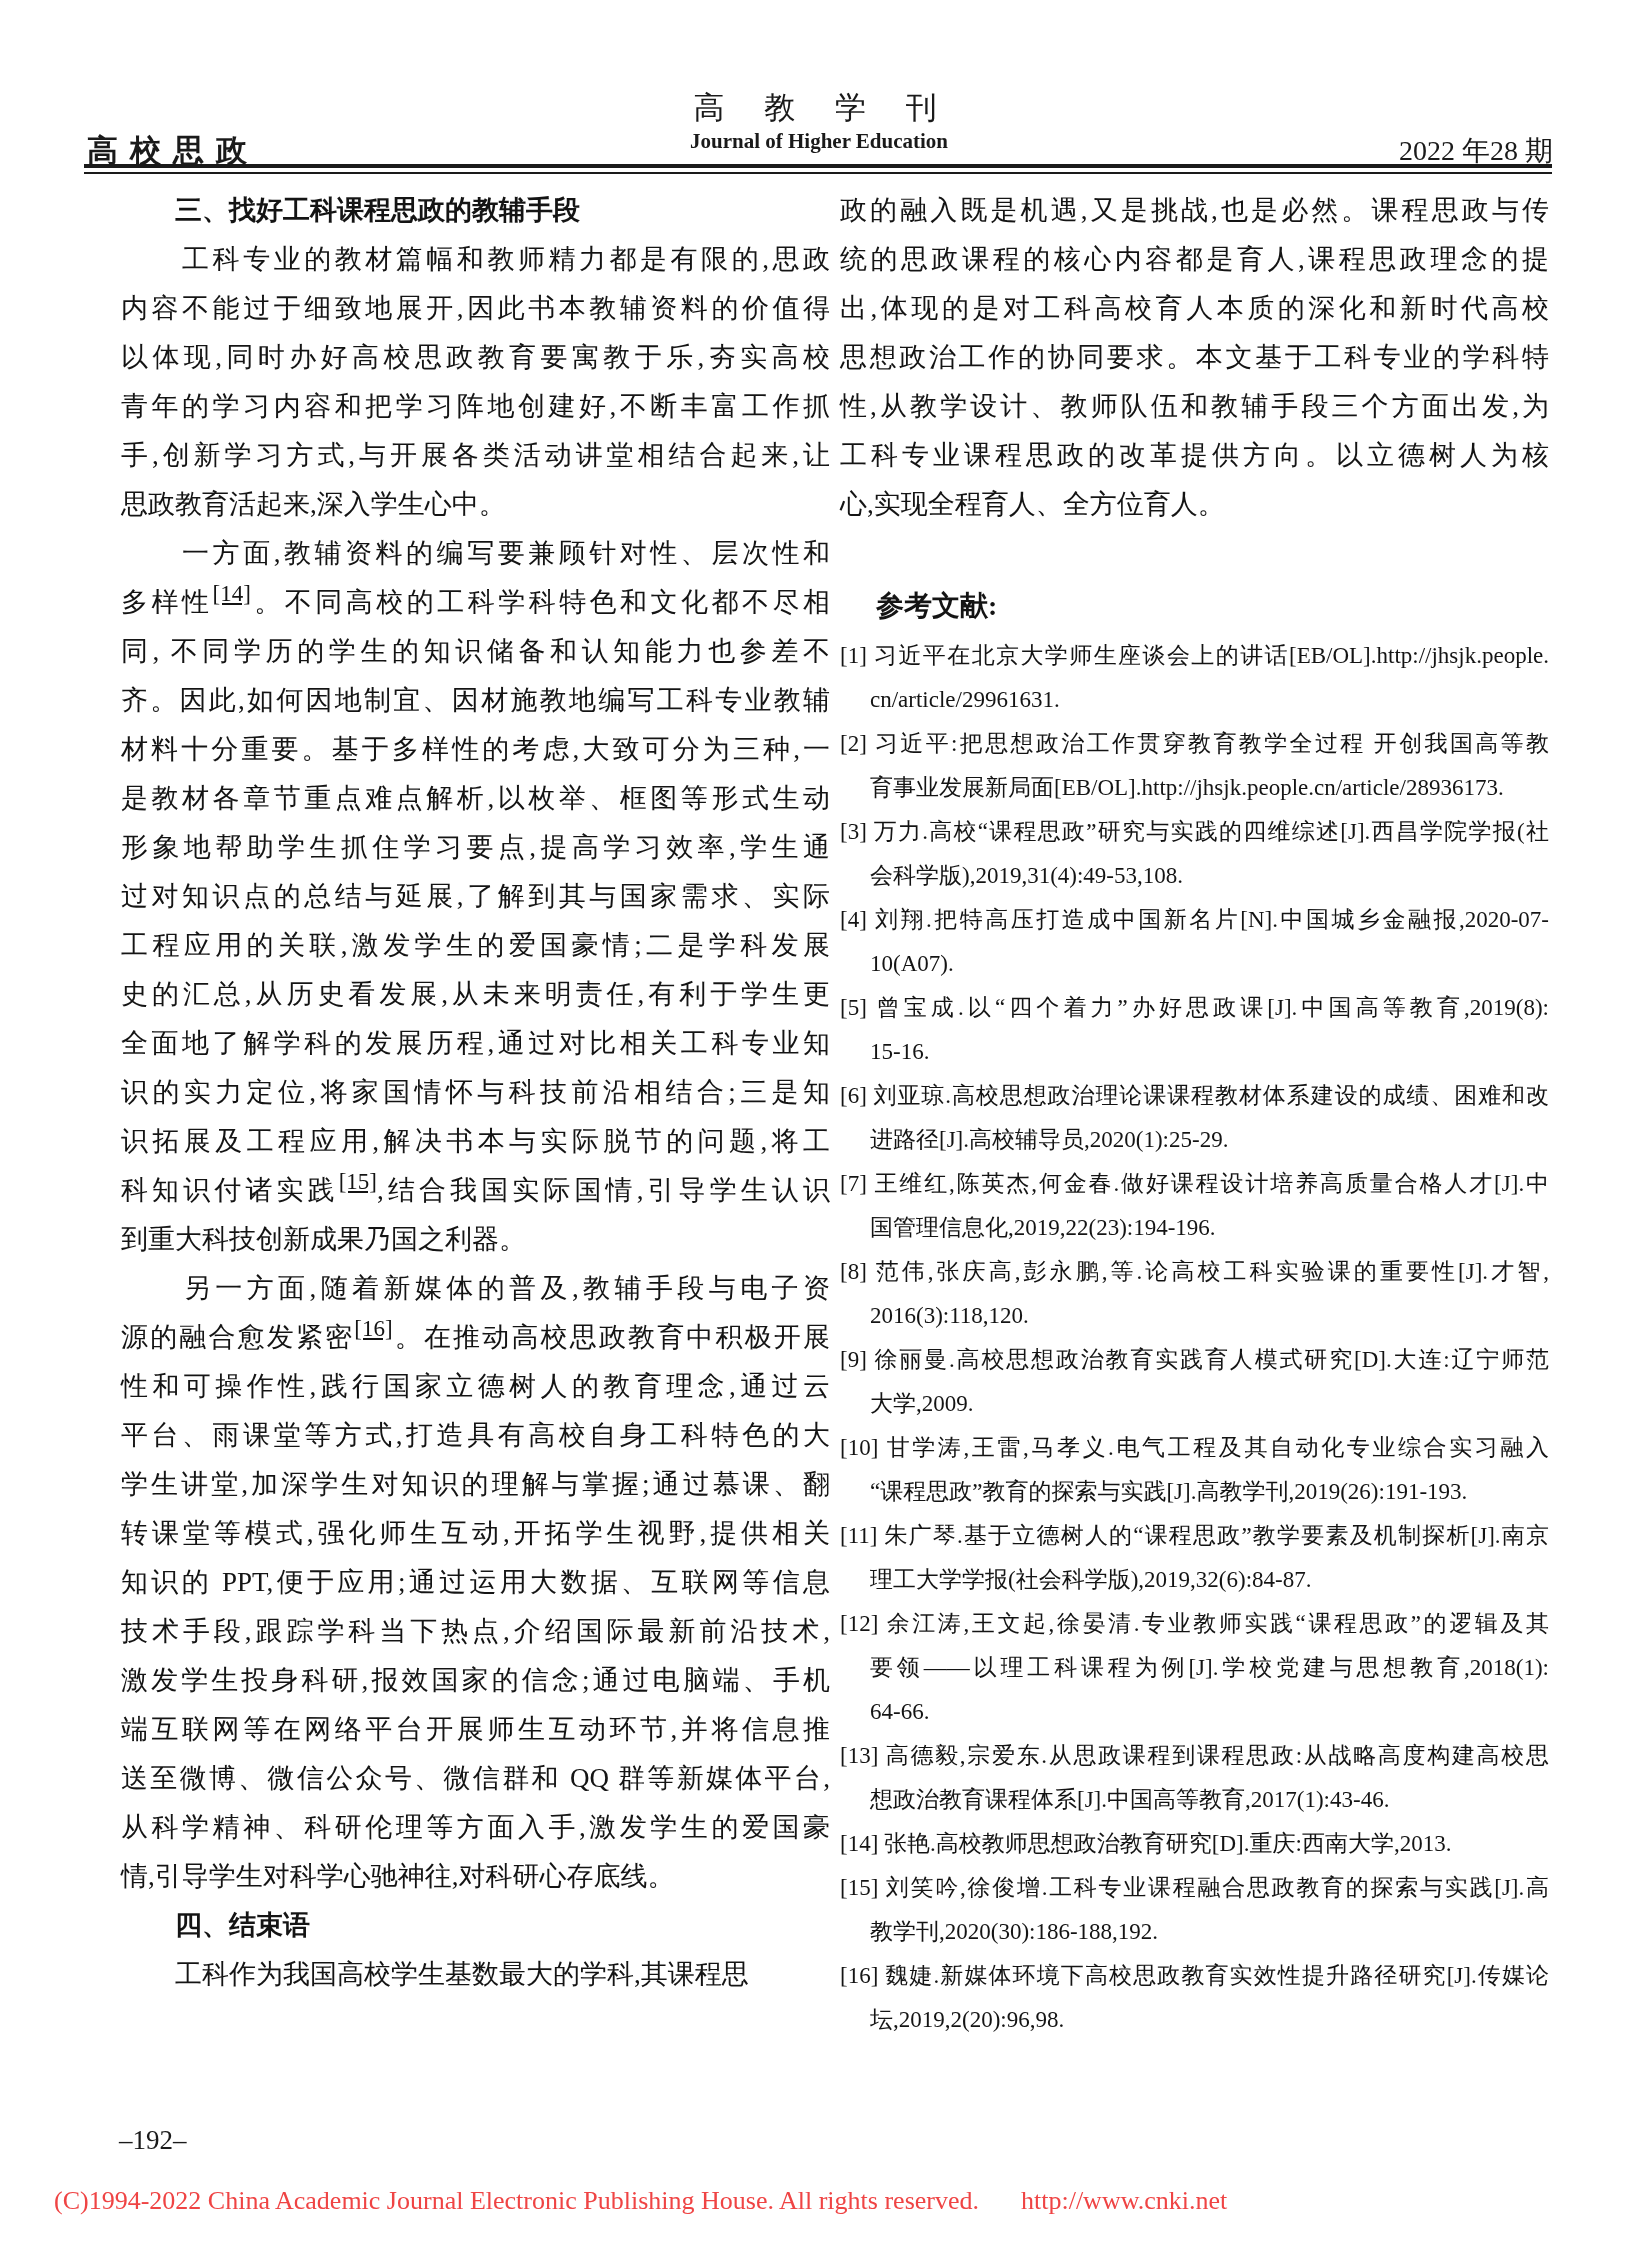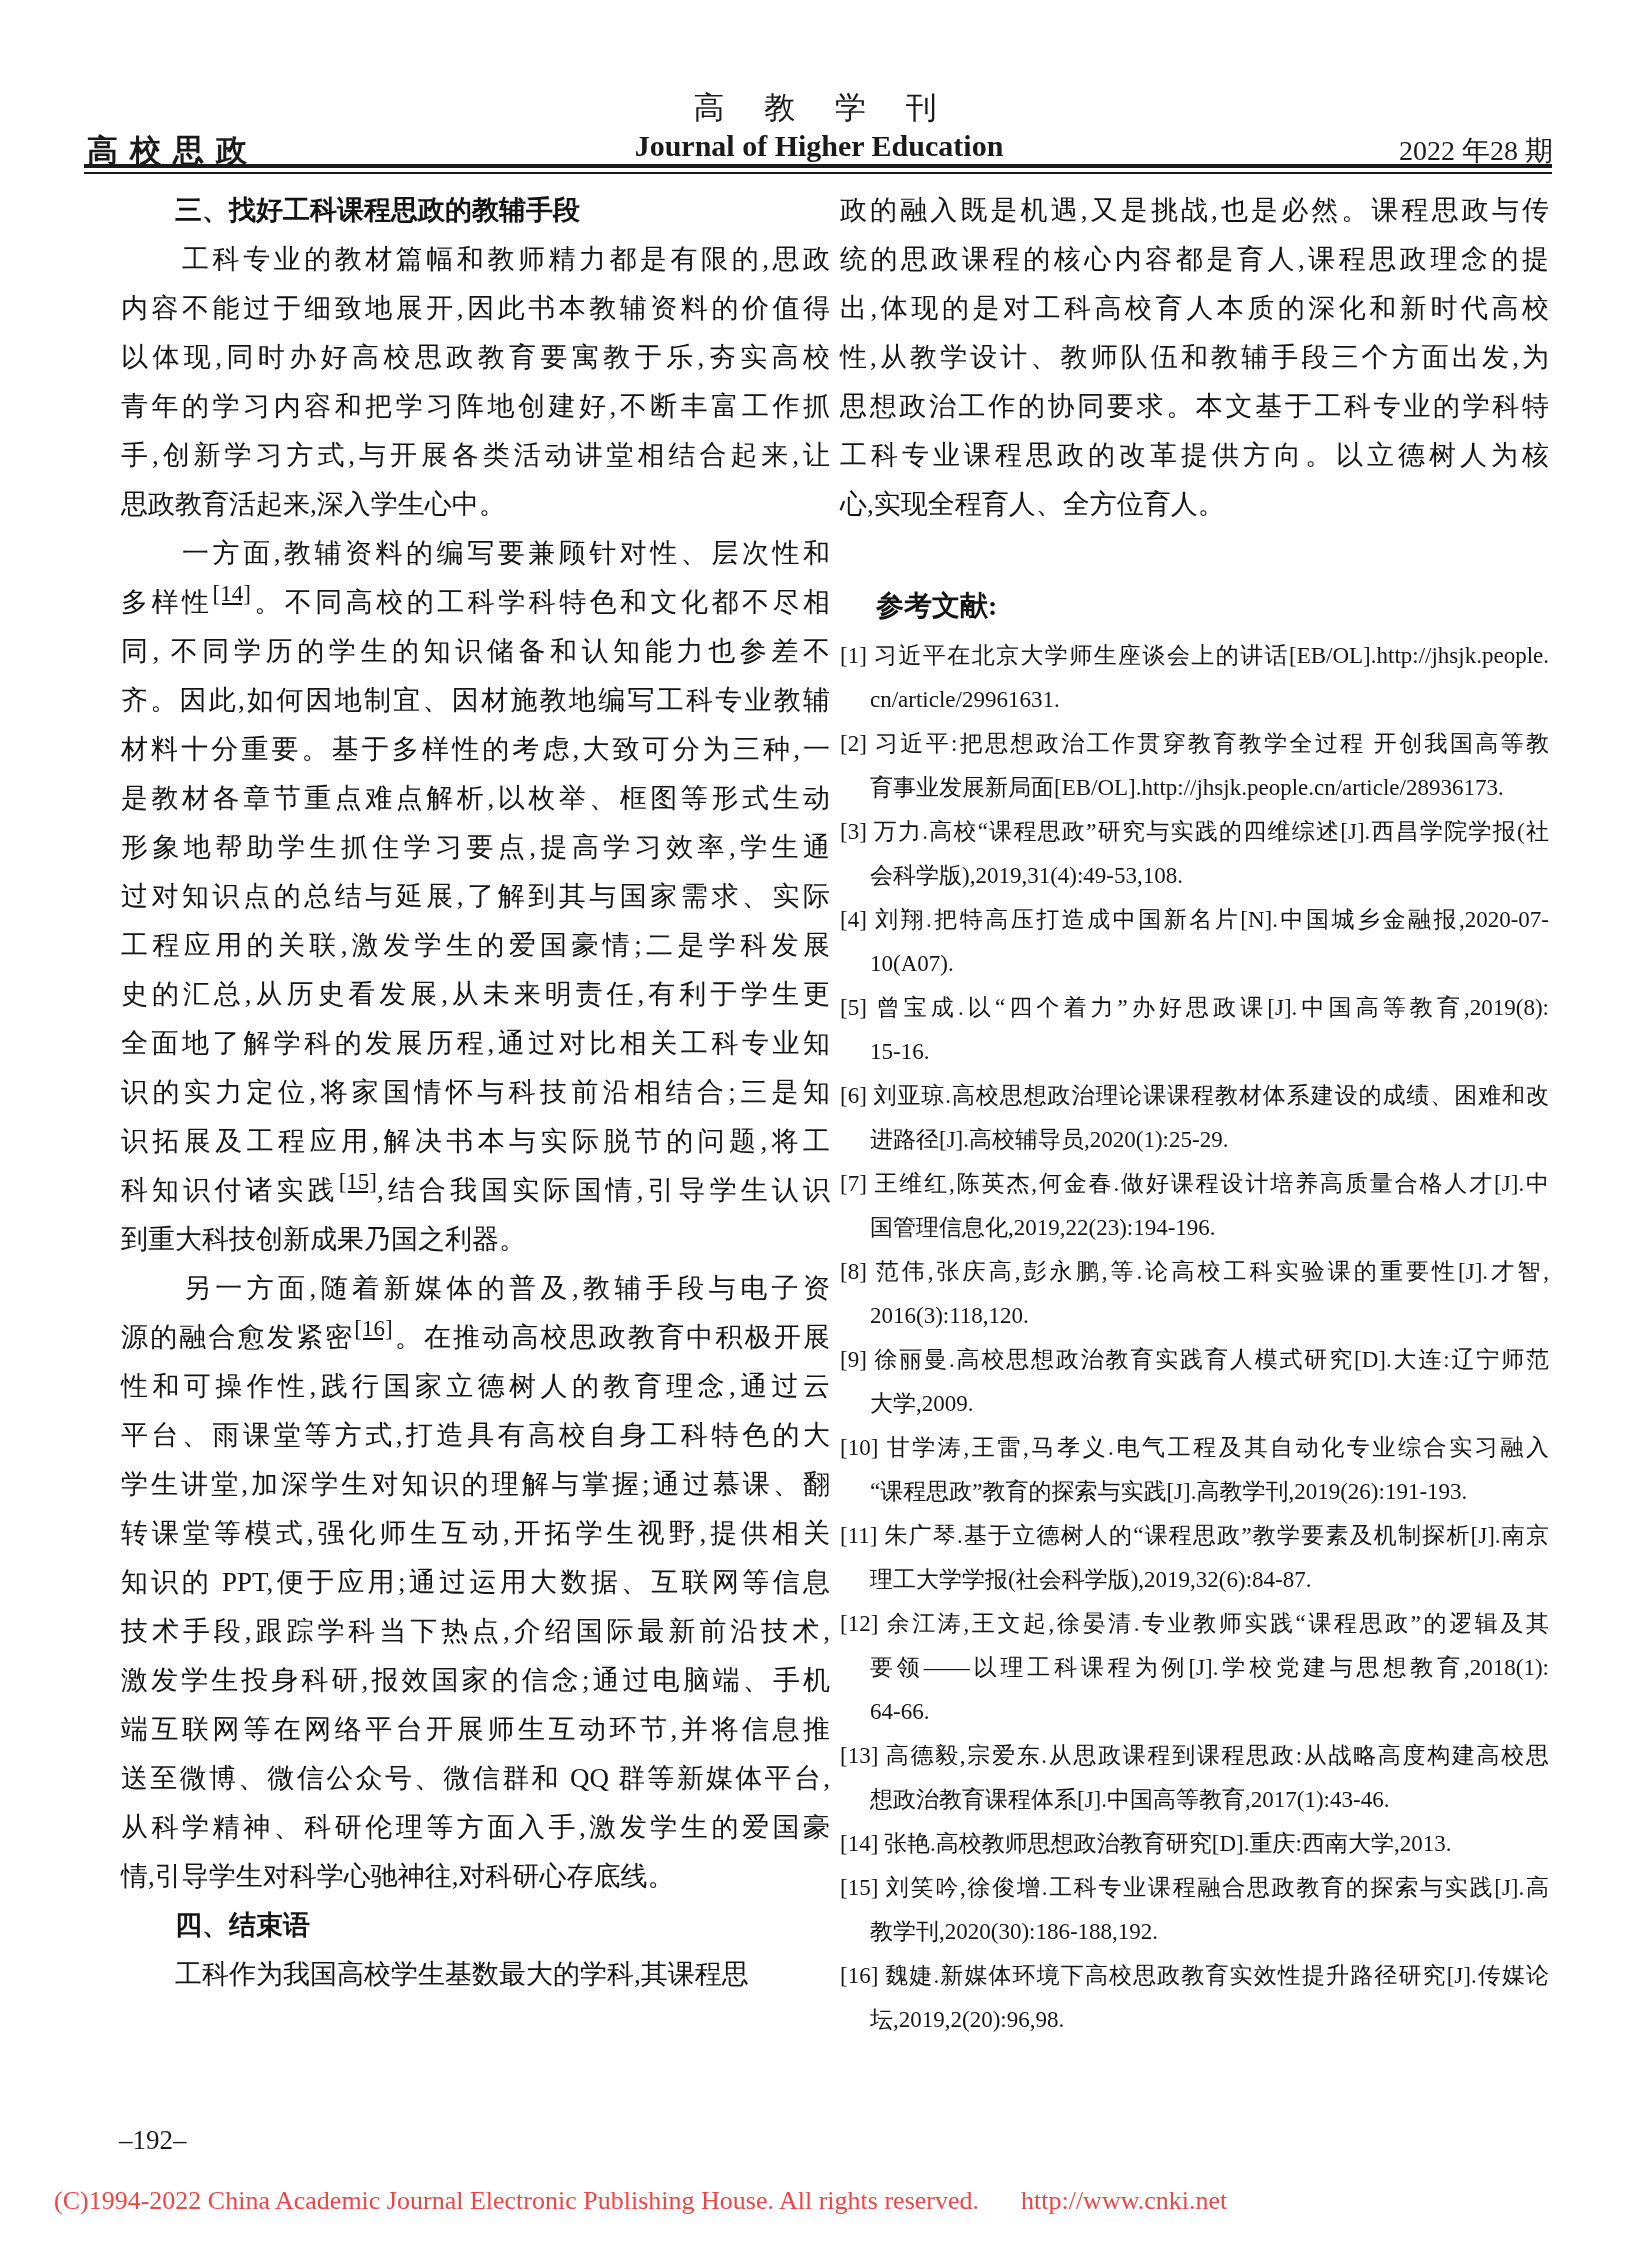--- a/index.html
+++ b/index.html
@@ -8,21 +8,21 @@
     font-family:"Liberation Serif","DejaVu Serif",serif;color:#141414;
     overflow:hidden;
   }
   
   .journal-cn{
     position:absolute;top:87px;left:4px;width:1638px;text-align:center;
     font-size:31px;letter-spacing:16px;color:#1a1a1a;
   }
   .journal-en{
     position:absolute;top:129px;left:0;width:1638px;text-align:center;
-    font-size:30px;font-weight:bold;color:#1a1a1a;
+    font-size:21px;font-weight:bold;color:#1a1a1a;
   }
   .header-left{
     position:absolute;top:130px;left:87px;
     font-size:31px;font-weight:bold;letter-spacing:12px;color:#1a1a1a;
   }
   .header-right{
     position:absolute;top:132px;right:85px;
     font-size:28px;color:#1a1a1a;
   }
   .header-rule{
@@ -108,22 +108,22 @@
     <div class="line">情,引导学生对科学心驰神往,对科研心存底线。</div>
     <div class="line h">　　四、结束语</div>
     <div class="line">　　工科作为我国高校学生基数最大的学科,其课程思</div>
   </div>
 
 <div id="right-col" class="col">
   <div id="rc-para">
       <div class="line j">政的融入既是机遇,又是挑战,也是必然。课程思政与传</div>
       <div class="line j">统的思政课程的核心内容都是育人,课程思政理念的提</div>
       <div class="line j">出,体现的是对工科高校育人本质的深化和新时代高校</div>
+      <div class="line j">思想政治工作的协同要求。本文基于工科专业的学科特</div>
       <div class="line j">性,从教学设计、教师队伍和教辅手段三个方面出发,为</div>
-      <div class="line j">思想政治工作的协同要求。本文基于工科专业的学科特</div>
       <div class="line j">工科专业课程思政的改革提供方向。以立德树人为核</div>
       <div class="line">心,实现全程育人、全方位育人。</div>
     </div>
   <div class="ref-title">参考文献:</div>
   <div id="refs">
       <div>
         <div class="rline j">[1] 习近平在北京大学师生座谈会上的讲话[EB/OL].http://jhsjk.people.</div>
         <div class="rline cont">cn/article/29961631.</div>
       </div>
       <div>

